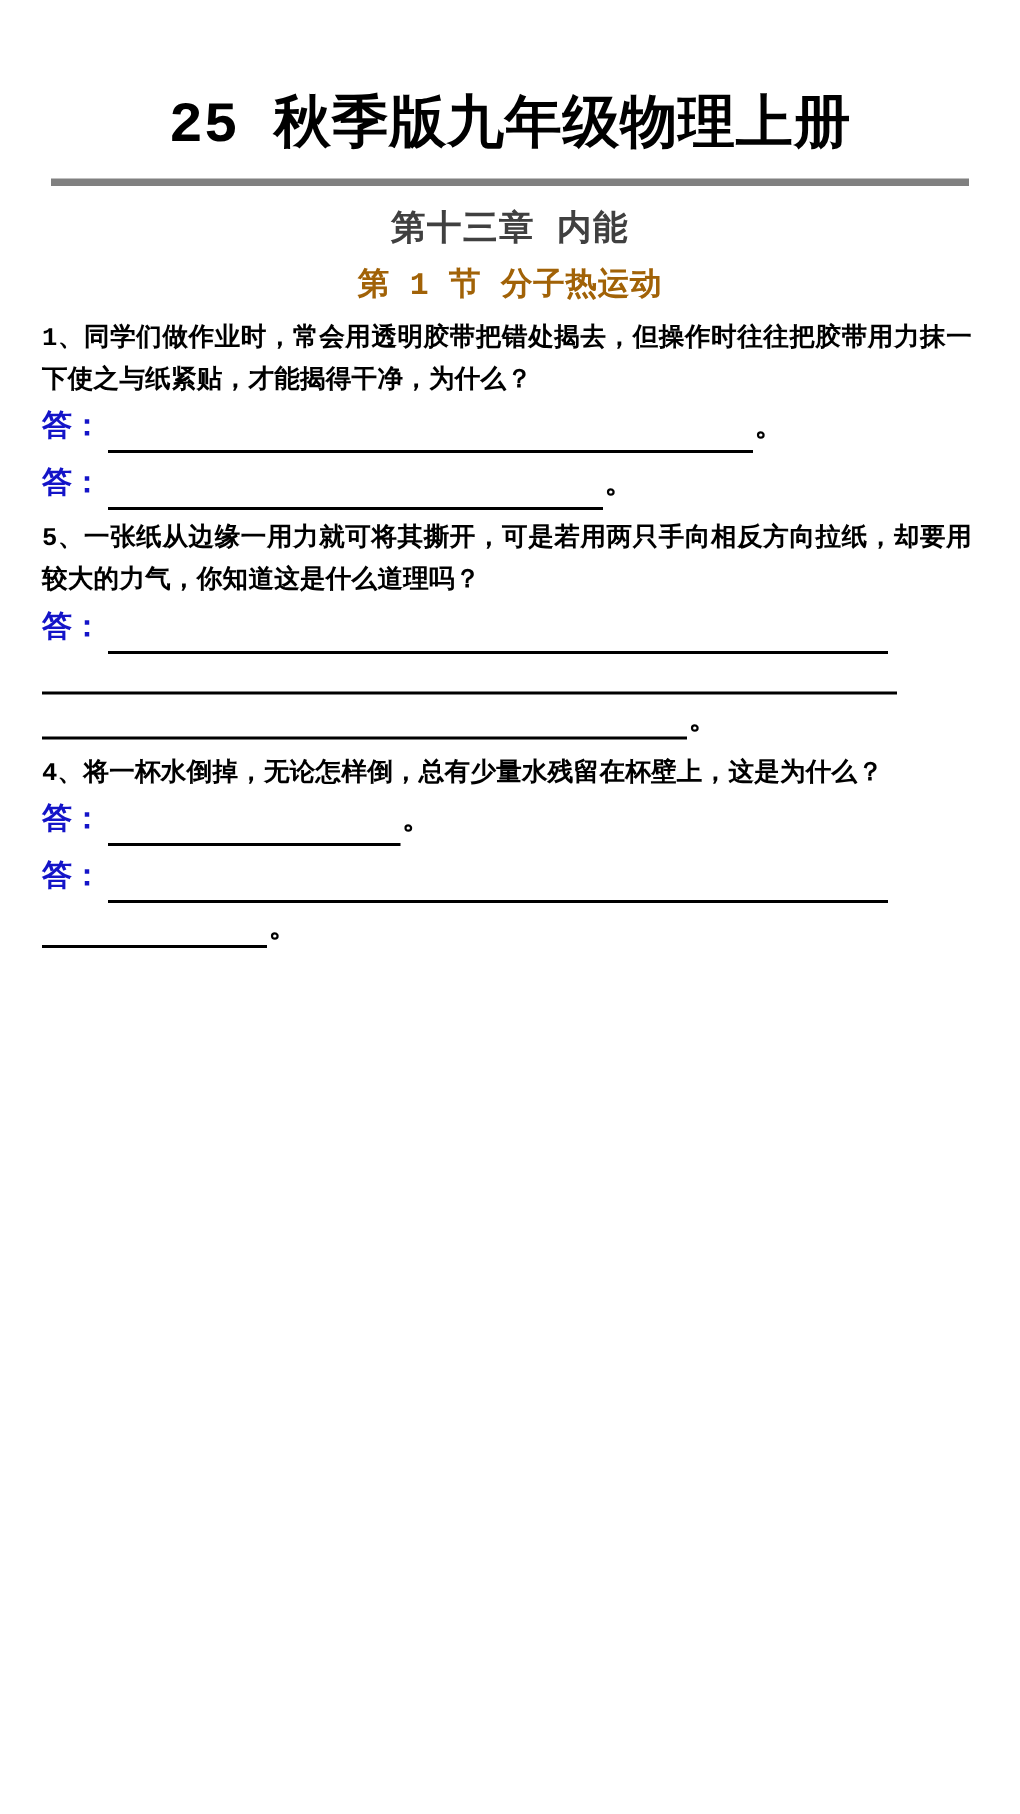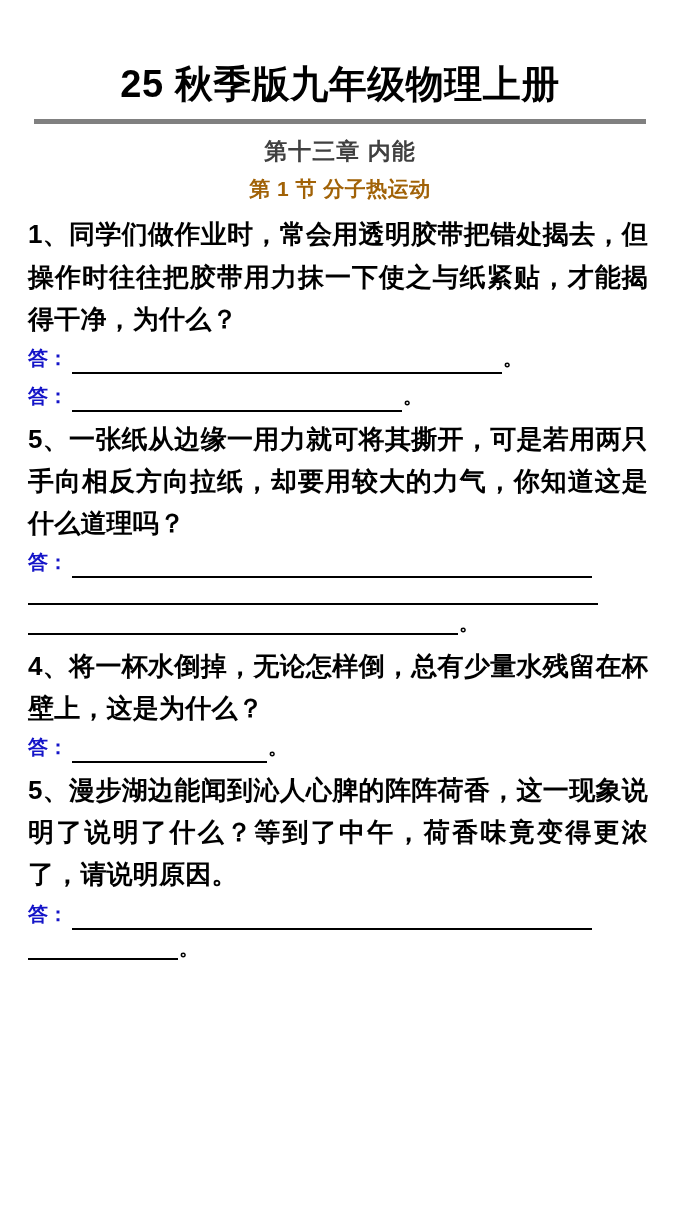--- a/index.html
+++ b/index.html
@@ -13,20 +13,21 @@
     font-family: "Liberation Sans", "DejaVu Sans", sans-serif;
     color: #111111;
     overflow: hidden;
   }
   .page {
     width: 680px;
     height: 1209px;
     box-sizing: border-box;
     padding: 60px 28px 10px 28px;
     position: relative;
+    font-family: Liberation Mono, monospace;
   }
   .title-block {
     text-align: center;
     font-weight: bold;
     font-size: 38px;
     line-height: 1.30;
     letter-spacing: 0.5px;
     color: #000000;
     margin: 0 0 8px 0;
   }
@@ -49,21 +50,21 @@
   }
   .section {
     text-align: center;
     color: #a16207;
     font-weight: bold;
     font-size: 21px;
     letter-spacing: 0.5px;
     margin: 0 0 10px 0;
   }
   .q {
-    font-size: 26px;
+    font-size: 17px;
     font-weight: bold;
     line-height: 1.62;
     color: #000000;
     margin: 0 4px 2px 0;
     text-align: justify;
     letter-spacing: 0.2px;
   }
   .ans {
     font-size: 20px;
     font-weight: bold;
@@ -146,21 +147,20 @@
 
   <div class="spacer-sm"></div>
 
   <p class="q">4、将一杯水倒掉，无论怎样倒，总有少量水残留在杯壁上，这是为什么？</p>
   <div class="ans">
     <span class="ans-label">答：</span>
     <span class="blank w-195"></span>
     <span class="period">。</span>
   </div>
 
-  <p class="q">5、漫步湖边能闻到沁人心脾的阵阵荷香，这一现象说明了说明了什么？等到了中午，荷香味竟变得更浓了，请说明原因。</p>
   <div class="ans">
     <span class="ans-label">答：</span>
     <span class="blank w-520"></span>
   </div>
   <div class="ans-row2">
     <span class="blank w-150"></span>
     <span class="period">。</span>
   </div>
 
 </div>

